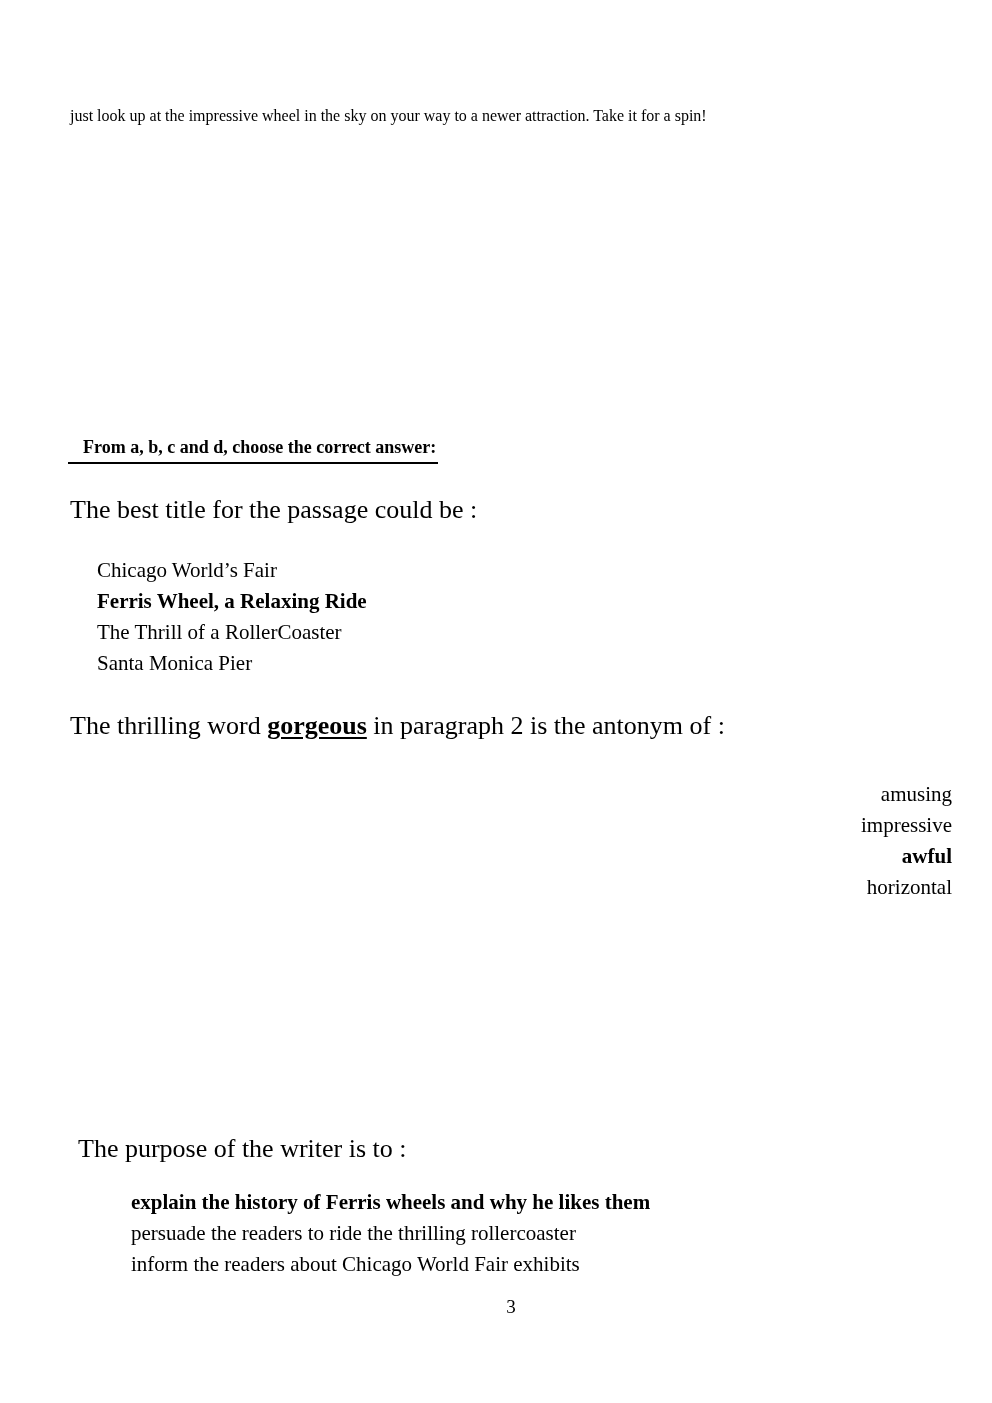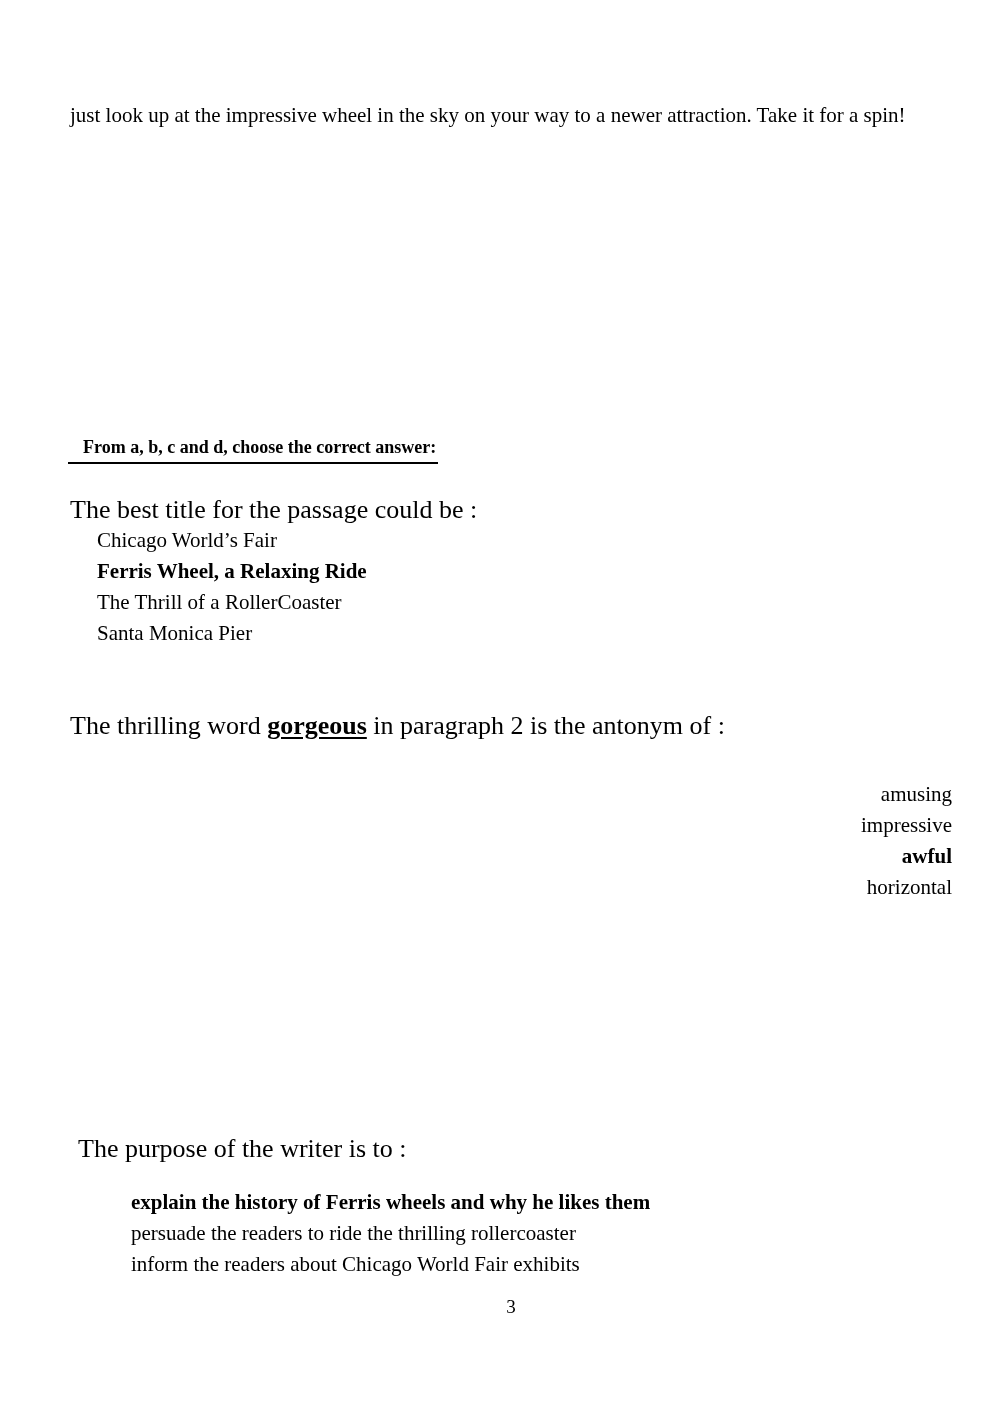--- a/index.html
+++ b/index.html
@@ -15,21 +15,21 @@
     color: #000000;
     font-family: "Liberation Serif", serif;
     overflow: hidden;
   }
   .intro {
     position: absolute;
     top: 100px;
     left: 70px;
     width: 882px;
     margin: 0;
-    font-size: 21px;
+    font-size: 16px;
     line-height: 31px;
   }
   .heading {
     position: absolute;
     top: 433px;
     left: 68px;
     margin: 0;
     font-size: 18px;
     font-weight: bold;
     line-height: 28px;
@@ -66,21 +66,21 @@
   .options {
     list-style: none;
     margin: 0;
     padding: 0;
   }
   .options li {
     font-size: 21px;
     line-height: 31px;
     white-space: pre-wrap;
   }
-  .q1 .options { padding-left: 27px; }
+  .q1 .options { margin-top: 30px; padding-left: 27px; }
   .q2 .options { margin-top: 38px; padding-left: 63px; text-align: right; }
   .q3 .options { margin-top: 30px; padding-left: 60px; }
   .q4 .options { margin-top: 23px; padding-left: 61px; }
   .options li.bold { font-weight: bold; }
   .page-number {
     position: absolute;
     top: 1295px;
     left: 70px;
     width: 882px;
     text-align: center;

